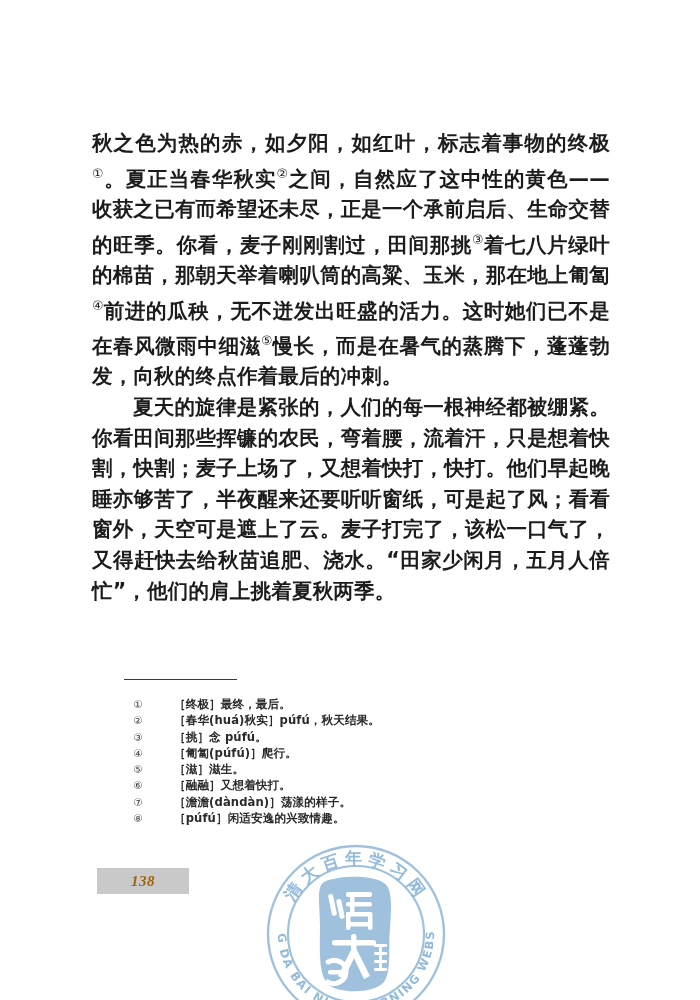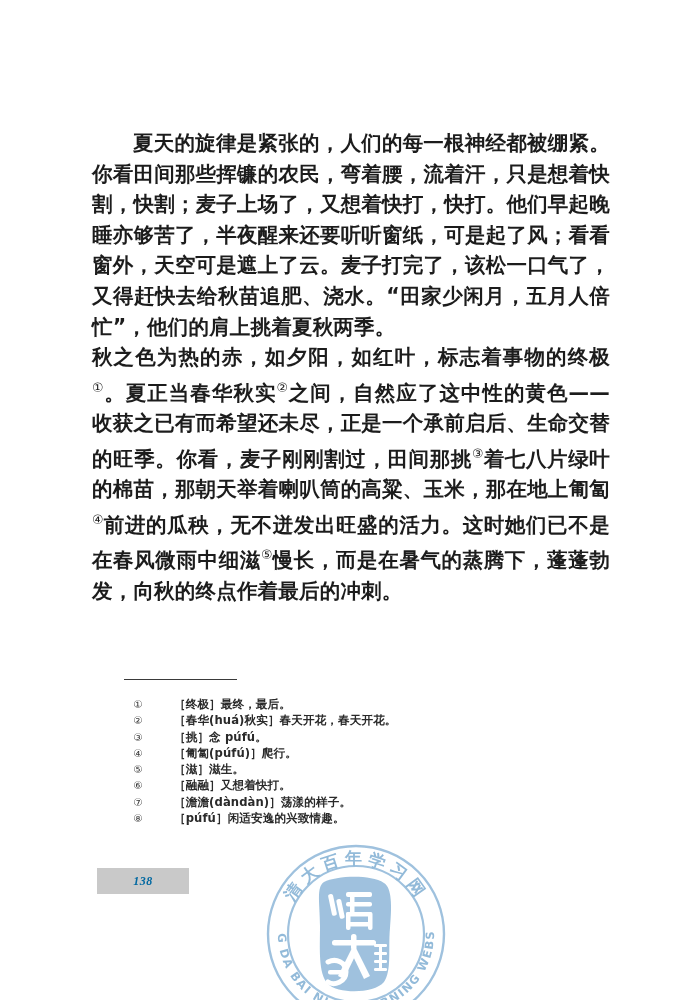--- a/index.html
+++ b/index.html
@@ -102,22 +102,22 @@
     left: 97px;
     top: 868px;
     width: 92px;
     height: 26px;
     display: flex;
     align-items: center;
     justify-content: center;
     font-family: "Liberation Serif", "DejaVu Serif", serif;
     font-style: italic;
     font-weight: 700;
-    font-size: 12px;
-    color: #0369a1;
+    font-size: 15px;
+    color: #a16207;
     letter-spacing: 0.5px;
   }
 
   
   .watermark {
     position: absolute;
     left: 258px;
     top: 836px;
     width: 196px;
     height: 196px;
@@ -125,34 +125,34 @@
     opacity: 0.97;
   }
   .watermark svg { display: block; }
 </style>
 </head>
 <body>
 
 <div id="page">
 
   <div class="body-block">
+    <p class="para">秋之色为热的赤，如夕阳，如红叶，标志着事物的终极<sup>①</sup>。夏正当春华秋实<sup>②</sup>之间，自然应了这中性的黄色——收获之已有而希望还未尽，正是一个承前启后、生命交替的旺季。你看，麦子刚刚割过，田间那挑<sup>③</sup>着七八片绿叶的棉苗，那朝天举着喇叭筒的高粱、玉米，那在地上匍匐<sup>④</sup>前进的瓜秧，无不迸发出旺盛的活力。这时她们已不是在春风微雨中细滋<sup>⑤</sup>慢长，而是在暑气的蒸腾下，蓬蓬勃发，向秋的终点作着最后的冲刺。</p>
     <p class="para indent">夏天的旋律是紧张的，人们的每一根神经都被绷紧。你看田间那些挥镰的农民，弯着腰，流着汗，只是想着快割，快割；麦子上场了，又想着快打，快打。他们早起晚睡亦够苦了，半夜醒来还要听听窗纸，可是起了风；看看窗外，天空可是遮上了云。麦子打完了，该松一口气了，又得赶快去给秋苗追肥、浇水。“田家少闲月，五月人倍忙”，他们的肩上挑着夏秋两季。</p>
-    <p class="para">秋之色为热的赤，如夕阳，如红叶，标志着事物的终极<sup>①</sup>。夏正当春华秋实<sup>②</sup>之间，自然应了这中性的黄色——收获之已有而希望还未尽，正是一个承前启后、生命交替的旺季。你看，麦子刚刚割过，田间那挑<sup>③</sup>着七八片绿叶的棉苗，那朝天举着喇叭筒的高粱、玉米，那在地上匍匐<sup>④</sup>前进的瓜秧，无不迸发出旺盛的活力。这时她们已不是在春风微雨中细滋<sup>⑤</sup>慢长，而是在暑气的蒸腾下，蓬蓬勃发，向秋的终点作着最后的冲刺。</p>
   </div>
 
   <div class="fn-rule"></div>
 
   <div class="footnotes">
       <div class="fn-item">
         <span class="fn-marker">①</span>
         <span class="fn-text">［终极］最终，最后。</span>
       </div>
       <div class="fn-item">
         <span class="fn-marker">②</span>
-        <span class="fn-text">［春华(huá)秋实］春天开花，春天开花。</span>
+        <span class="fn-text">［春华(huá)秋实］púfú，秋天结果。</span>
       </div>
       <div class="fn-item">
         <span class="fn-marker">③</span>
         <span class="fn-text">［挑］念 púfú。</span>
       </div>
       <div class="fn-item">
         <span class="fn-marker">④</span>
         <span class="fn-text">［匍匐(púfú)］爬行。</span>
       </div>
       <div class="fn-item">

